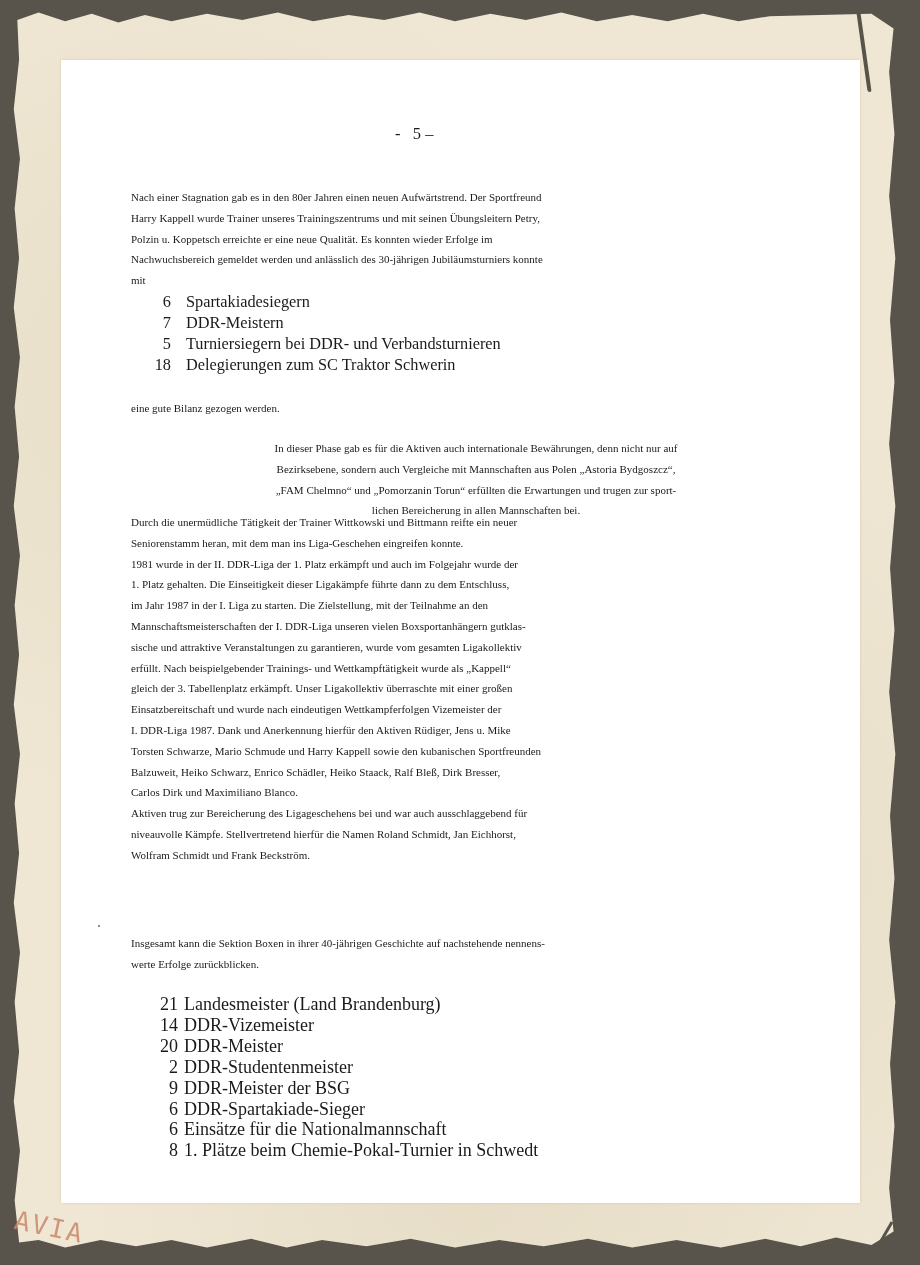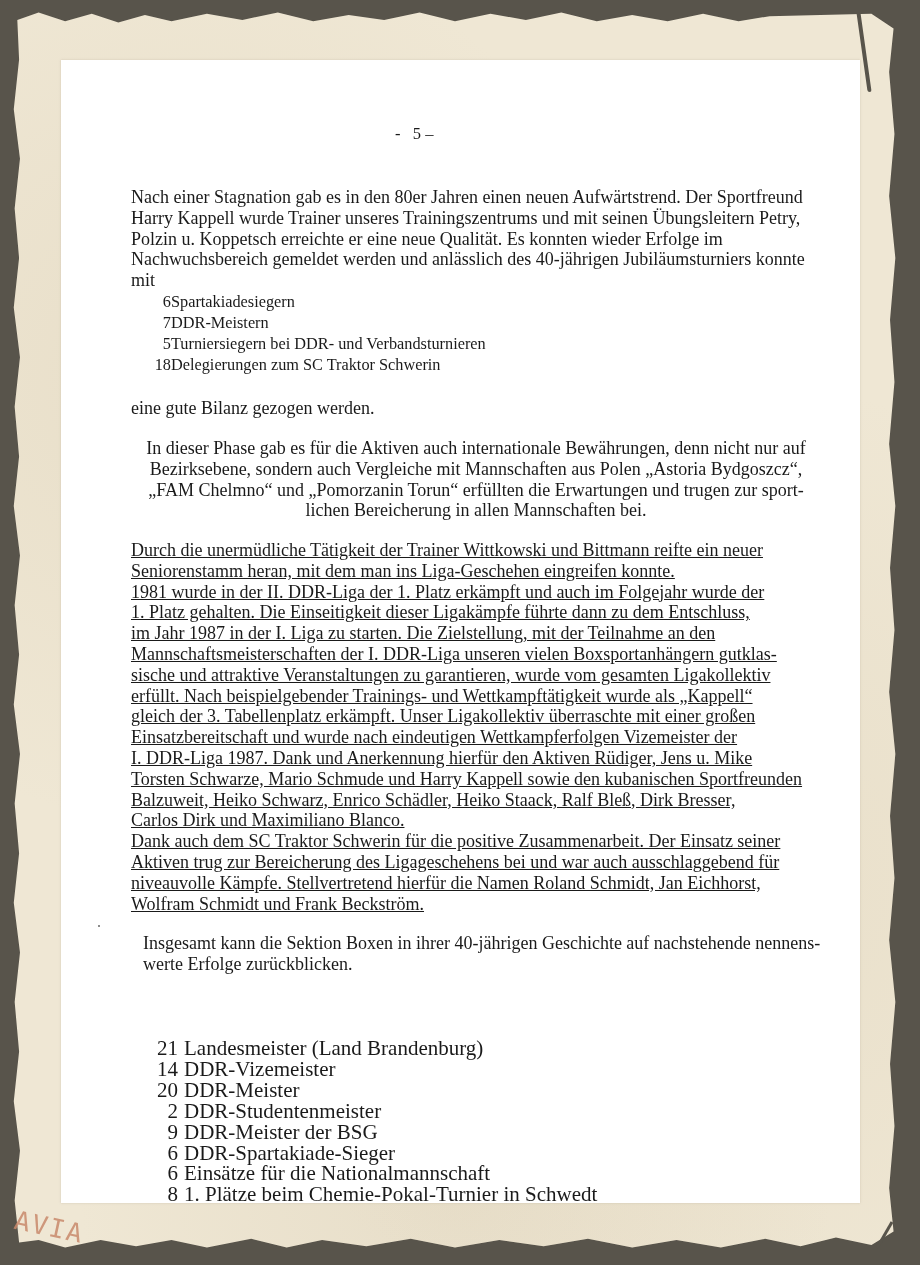--- a/index.html
+++ b/index.html
@@ -46,28 +46,28 @@
     position: absolute; left: 61px; top: 60px; width: 799px; height: 1143px;
     background: #ffffff;
     box-shadow: 0 0 2px rgba(180,170,150,0.5);
   }
   .page-number {
     position: absolute; left: 395px; top: 124px;
     font-size: 16.5px; color: #1a1a1a; white-space: pre;
   }
   .text {
     position: absolute; left: 131px; width: 690px;
-    font-size: 18px; line-height: 20.8px; color: #1a1a1a;
+    font-size: 11px; line-height: 20.8px; color: #1a1a1a;
   }
   .line { white-space: nowrap; display: block; }
   .list { position: absolute; left: 131px; font-size: 16.3px; line-height: 21px; color: #1a1a1a; }
   .li { display: flex; white-space: nowrap; }
   .li .num { width: 40px; text-align: right; }
-  .li .label { }
-  .list2 { position: absolute; left: 150px; font-size: 21px; line-height: 20.9px; color: #1a1a1a; margin-top: 44px; }
+  .li .label { padding-left: 15px; }
+  .list2 { position: absolute; left: 150px; font-size: 18px; line-height: 20.9px; color: #1a1a1a; }
   .list2 .li .num { width: 28px; text-align: right; }
   .list2 .li .label { padding-left: 6px; }
   .speck { position: absolute; left: 98px; top: 925px; width: 2px; height: 2px; background: #666; border-radius: 50%; }
 </style>
 </head>
 <body>
 
 <div class="frame"></div>
 <div class="tear-tr"></div>
 <div class="tear-br"></div>
@@ -75,21 +75,21 @@
 
 <div class="panel"></div>
 <div class="speck"></div>
 
 <div class="page-number">-   5 –</div>
 
 <div class="text" style="top:187px;">
   <span class="line">Nach einer Stagnation gab es in den 80er Jahren einen neuen Aufwärtstrend. Der Sportfreund</span>
   <span class="line">Harry Kappell wurde Trainer unseres Trainingszentrums und mit seinen Übungsleitern Petry,</span>
   <span class="line">Polzin u. Koppetsch erreichte er eine neue Qualität. Es konnten wieder Erfolge im</span>
-  <span class="line">Nachwuchsbereich gemeldet werden und anlässlich des 40-jährigen Jubiläumsturniers konnte</span>
+  <span class="line">Nachwuchsbereich gemeldet werden und anlässlich des 30-jährigen Jubiläumsturniers konnte</span>
   <span class="line">mit</span>
 </div>
 
 <div class="list" style="top:291px;">
   <div class="li">
     <span class="num">6</span>
     <span class="label">Spartakiadesiegern</span>
   </div>
   <div class="li">
     <span class="num">7</span>
@@ -109,42 +109,41 @@
   <span class="line">eine gute Bilanz gezogen werden.</span>
 </div>
 
 <div class="text" style="top:438px;text-align:center;">
   <span class="line">In dieser Phase gab es für die Aktiven auch internationale Bewährungen, denn nicht nur auf</span>
   <span class="line">Bezirksebene, sondern auch Vergleiche mit Mannschaften aus Polen „Astoria Bydgoszcz“,</span>
   <span class="line">„FAM Chelmno“ und „Pomorzanin Torun“  erfüllten die Erwartungen und trugen zur sport-</span>
   <span class="line">lichen Bereicherung in allen Mannschaften bei.</span>
 </div>
 
-<div class="text" style="top:540px;text-decoration:underline;">
+<div class="text" style="top:512px;">
   <span class="line">Durch die unermüdliche Tätigkeit der Trainer Wittkowski und Bittmann reifte ein neuer</span>
   <span class="line">Seniorenstamm heran, mit dem man ins Liga-Geschehen eingreifen konnte.</span>
   <span class="line">1981 wurde in der II. DDR-Liga der 1. Platz erkämpft und auch im Folgejahr wurde der</span>
   <span class="line">1. Platz gehalten. Die Einseitigkeit dieser Ligakämpfe führte dann zu dem Entschluss,</span>
   <span class="line">im Jahr 1987 in der I. Liga zu starten. Die Zielstellung, mit der Teilnahme an den</span>
   <span class="line">Mannschaftsmeisterschaften  der I. DDR-Liga unseren vielen Boxsportanhängern gutklas-</span>
   <span class="line">sische und attraktive Veranstaltungen zu garantieren, wurde vom gesamten Ligakollektiv</span>
   <span class="line">erfüllt. Nach beispielgebender Trainings- und Wettkampftätigkeit wurde  als „Kappell“</span>
   <span class="line">gleich der 3. Tabellenplatz erkämpft. Unser Ligakollektiv überraschte mit einer großen</span>
   <span class="line">Einsatzbereitschaft  und wurde nach eindeutigen Wettkampferfolgen Vizemeister der</span>
   <span class="line">I. DDR-Liga  1987. Dank und Anerkennung hierfür den Aktiven  Rüdiger, Jens u. Mike</span>
   <span class="line">Torsten Schwarze, Mario Schmude und Harry Kappell sowie den kubanischen Sportfreunden</span>
   <span class="line">Balzuweit, Heiko Schwarz,  Enrico Schädler, Heiko Staack, Ralf Bleß, Dirk Bresser,</span>
   <span class="line">Carlos Dirk und Maximiliano Blanco.</span>
-  <span class="line">Dank auch dem SC Traktor Schwerin für die positive Zusammenarbeit. Der Einsatz seiner</span>
   <span class="line">Aktiven trug zur Bereicherung des Ligageschehens bei und war auch  ausschlaggebend für</span>
   <span class="line">niveauvolle  Kämpfe. Stellvertretend hierfür die Namen  Roland Schmidt, Jan Eichhorst,</span>
   <span class="line">Wolfram Schmidt und Frank Beckström.</span>
 </div>
 
-<div class="text" style="top:933px;margin-left:12px;">
+<div class="text" style="top:933px;">
   <span class="line">Insgesamt kann die Sektion Boxen in ihrer 40-jährigen Geschichte auf nachstehende nennens-</span>
   <span class="line">werte Erfolge zurückblicken.</span>
 </div>
 
 <div class="list2" style="top:994px;">
   <div class="li">
     <span class="num">21</span>
     <span class="label">Landesmeister  (Land Brandenburg)</span>
   </div>
   <div class="li">

